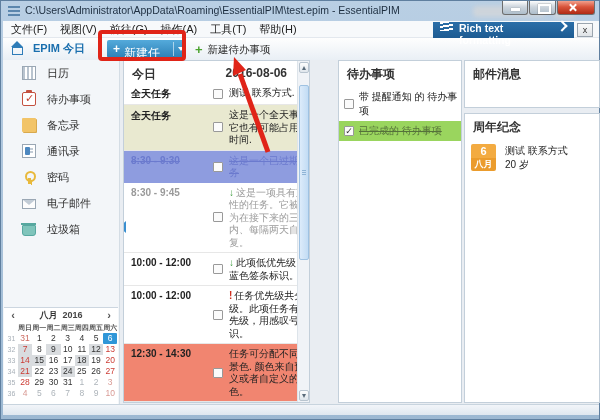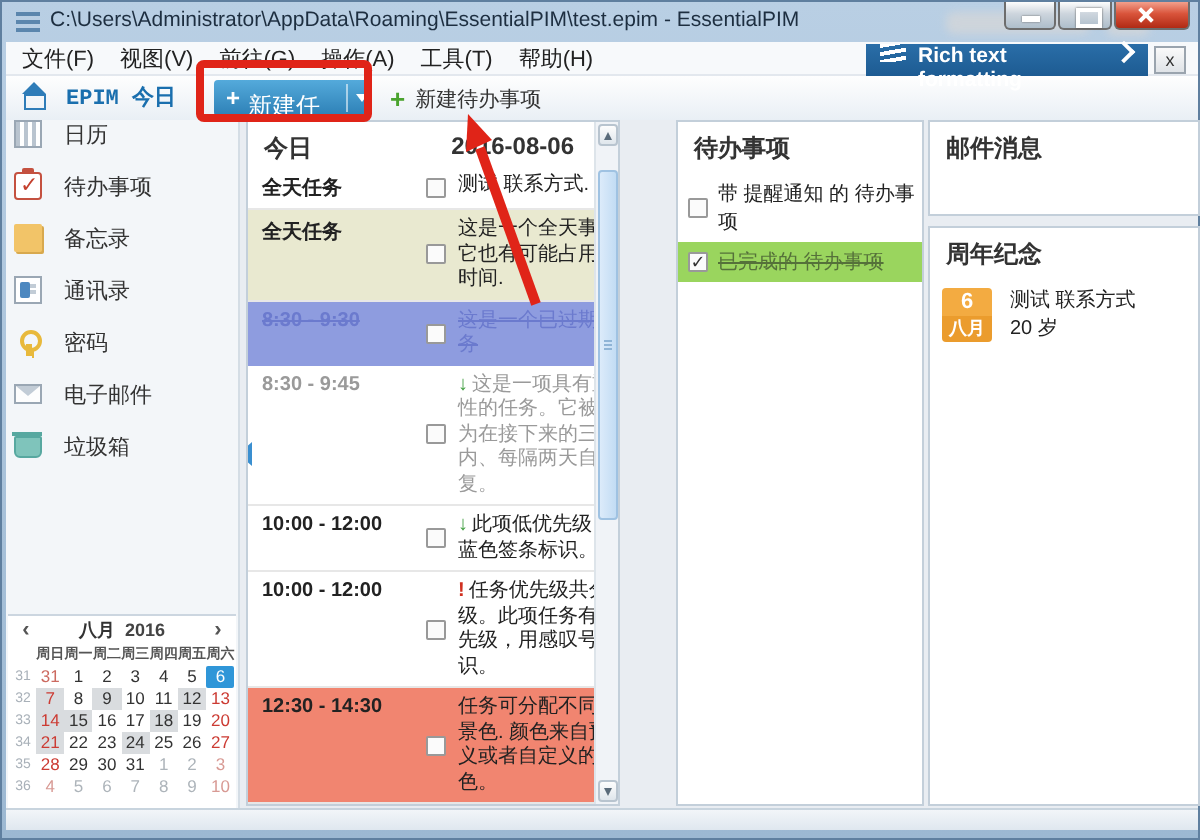--- a/index.html
+++ b/index.html
@@ -39,34 +39,34 @@
   .banner-close{position:absolute;left:576px;top:22px;width:16px;height:14px;background:linear-gradient(180deg,#fafafa,#dfe3e7);
     border:1px solid #9aa4ae;box-sizing:border-box;font-size:9px;color:#333;text-align:center;line-height:12px;z-index:5;}
   
   .toolbar{position:absolute;left:2px;top:37px;width:596px;height:22px;
     background:linear-gradient(180deg,#fefefe,#e9eff5);border-bottom:1px solid #ccd7e1;}
   .epim-today{position:absolute;left:8px;top:3px;display:flex;align-items:center;}
   .home-icon{width:13px;height:11px;position:relative;margin-right:9px;}
   .home-icon::before{content:"";position:absolute;left:1px;top:4px;width:9px;height:6px;border:1.5px solid #2e7cb8;}
   .home-icon::after{content:"";position:absolute;left:0px;top:-2px;width:0;height:0;
     border-left:6px solid transparent;border-right:6px solid transparent;border-bottom:6px solid #2e7cb8;}
-  .epim-today-label{font-size:11px;font-weight:bold;color:#1a6fae;font-family:Liberation Mono, monospace;}
+  .epim-today-label{font-size:11px;font-weight:bold;color:#1a6fae;}
   .btn-newtask{position:absolute;left:104px;top:2px;width:77px;height:18px;border-radius:2px;
     background:linear-gradient(180deg,#54aadb,#2d80b6);display:flex;align-items:center;color:#fff;}
   .btn-newtask .plus{font-size:12px;font-weight:bold;margin:0 4px 0 6px;}
   .btn-newtask .lbl{font-size:12px;font-weight:normal;margin-top:25px;}
   .btn-newtask .sep{width:1px;height:14px;background:rgba(255,255,255,.55);margin:0 4px 0 6px;}
   .caret{width:0;height:0;border-left:3.5px solid transparent;border-right:3.5px solid transparent;border-top:4px solid #fff;}
   .lbl-newtodo{position:absolute;left:192px;top:4px;display:flex;align-items:center;}
   .lbl-newtodo .plus{color:#4aa32e;font-size:13px;font-weight:bold;margin-right:5px;}
   .lbl-newtodo .lbl{font-size:10.5px;color:#333;}
   
   .content{position:absolute;left:2px;top:59px;width:596px;height:344px;background:#e9edf2;}
   .sidebar{position:absolute;left:0;top:0;width:117px;height:344px;background:#f3f6f9;border-right:1px solid #d4dde5;box-sizing:border-box;}
-  .side-item{display:flex;height:26px;padding-left:4px;cursor:default;}
+  .side-item{display:flex;align-items:center;height:26px;padding-left:19px;cursor:default;}
   .side-item .lbl{font-size:11px;color:#333;margin-left:11px;}
   .sicon{width:14px;height:14px;position:relative;box-sizing:border-box;flex:none;}
   .ic-calendar{border:1px solid #9aa7b4;background:
     repeating-linear-gradient(90deg,#b9c4cf 0 2px,#fff 2px 4px),
     repeating-linear-gradient(180deg,#b9c4cf 0 2px,#fff 2px 4px);}
   .ic-todo{border:1px solid #c45140;background:#fff;border-radius:2px;}
   .ic-todo::before{content:"✓";position:absolute;left:2px;top:-1px;font-size:11px;color:#c4402e;font-weight:bold;}
   .ic-todo::after{content:"";position:absolute;left:3px;top:-3px;width:6px;height:3px;background:#c45140;border-radius:1px;}
   .ic-memo{background:#f2c468;border-radius:1px;box-shadow:1px 1px 0 #d8a94e;}
   .ic-contacts{border:1px solid #9aa7b4;background:#fff;}

